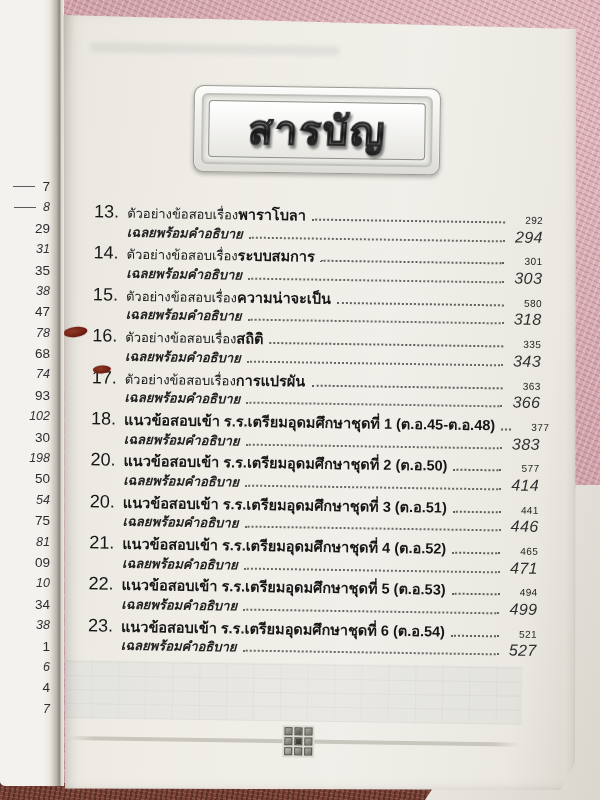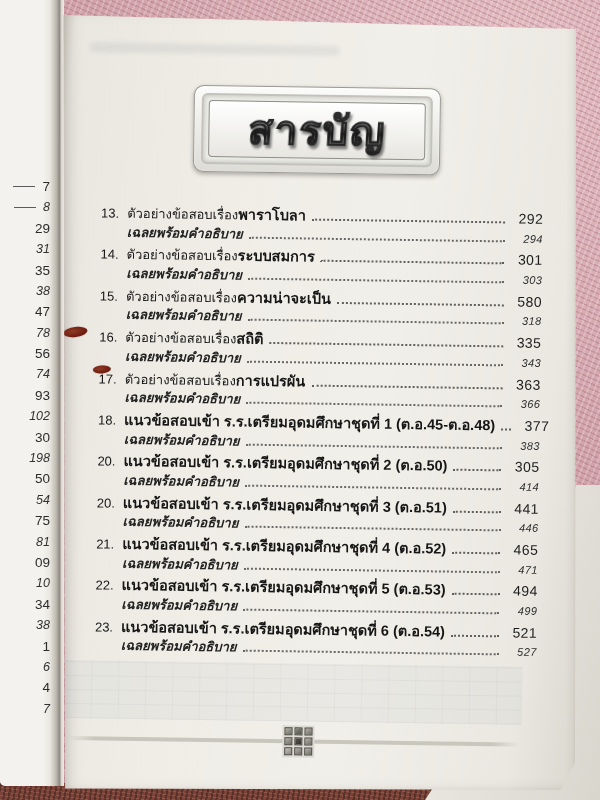--- a/index.html
+++ b/index.html
@@ -75,30 +75,30 @@
   @supports ((-webkit-background-clip:text) or (background-clip:text)){
     .plate-title{
       background:linear-gradient(180deg,#fdfdfd 8%,#c9c9c9 30%,#5c5c5c 50%,#2d2d2d 58%,#9c9c9c 76%,#ececec 95%);
       -webkit-background-clip:text;background-clip:text;
       color:transparent;-webkit-text-stroke:1.3px rgba(22,22,22,.9);
     }
   }
   
   .toc{position:absolute;left:34px;top:188px;width:450px;color:#161616;}
   .row{display:flex;align-items:baseline;height:20.7px;}
-  .row .num{width:26px;text-align:right;font-size:13px;flex:none;}
+  .row .num{width:26px;text-align:right;font-size:18px;flex:none;}
   .row .title{margin-left:8px;white-space:nowrap;flex:none;}
   .row .prefix{font-size:13px;}
   .row .subject{font-size:14.5px;font-weight:bold;}
   .row .leader{flex:1;border-bottom:2px dotted #3c3c3c;margin:0 4px 4px 6px;opacity:.8;min-width:10px;}
-  .row .pagenum{flex:none;min-width:34px;text-align:right;font-size:14px;color:#1d1d1d;letter-spacing:.4px;}
+  .row .pagenum{flex:none;min-width:34px;text-align:right;font-size:10px;color:#1d1d1d;letter-spacing:.4px;}
   .row.sub{padding-left:34px;}
   .row.sub .title{margin-left:0;font-size:13px;font-weight:bold;font-style:italic;color:#222;}
   .row.sub .leader{border-bottom-color:#474747;margin-bottom:3px;}
-  .row.sub .pagenum{font-style:italic;font-size:11px;color:#2e2e2e;}
+  .row.sub .pagenum{font-style:italic;font-size:16px;color:#2e2e2e;}
   
   .ink{position:absolute;border-radius:50%;
     background:radial-gradient(ellipse at 40% 40%, #8f3a24, #6d1a10 70%);
     box-shadow:0 0 1px rgba(90,20,10,.6);}
   .ink.m1{left:6px;top:315px;width:24px;height:10px;transform:rotate(-8deg);}
   .ink.m2{left:36px;top:353px;width:18px;height:8px;transform:rotate(-5deg);}
   
   .ghost-table{position:absolute;left:12px;top:648px;width:458px;height:58px;opacity:.55;
     background-image:
       linear-gradient(0deg, rgba(165,172,182,.18), rgba(165,172,182,.18)),
@@ -145,21 +145,21 @@
       <div class="ghost-row italic">
         <span>38</span>
       </div>
       <div class="ghost-row">
         <span>47</span>
       </div>
       <div class="ghost-row italic">
         <span>78</span>
       </div>
       <div class="ghost-row">
-        <span>56</span>
+        <span>68</span>
       </div>
       <div class="ghost-row italic">
         <span>74</span>
       </div>
       <div class="ghost-row">
         <span>93</span>
       </div>
       <div class="ghost-row italic">
         <span>102</span>
       </div>
@@ -286,21 +286,21 @@
         </div>
         <div class="row sub">
           <span class="title">เฉลยพร้อมคำอธิบาย</span>
           <span class="leader"></span>
           <span class="pagenum">383</span>
         </div>
         <div class="row main exam">
           <span class="num">20.</span>
           <span class="title"><span class="prefix"></span><span class="subject">แนวข้อสอบเข้า ร.ร.เตรียมอุดมศึกษาชุดที่ 2 (ต.อ.50)</span></span>
           <span class="leader"></span>
-          <span class="pagenum">305</span>
+          <span class="pagenum">577</span>
         </div>
         <div class="row sub">
           <span class="title">เฉลยพร้อมคำอธิบาย</span>
           <span class="leader"></span>
           <span class="pagenum">414</span>
         </div>
         <div class="row main exam">
           <span class="num">20.</span>
           <span class="title"><span class="prefix"></span><span class="subject">แนวข้อสอบเข้า ร.ร.เตรียมอุดมศึกษาชุดที่ 3 (ต.อ.51)</span></span>
           <span class="leader"></span>

